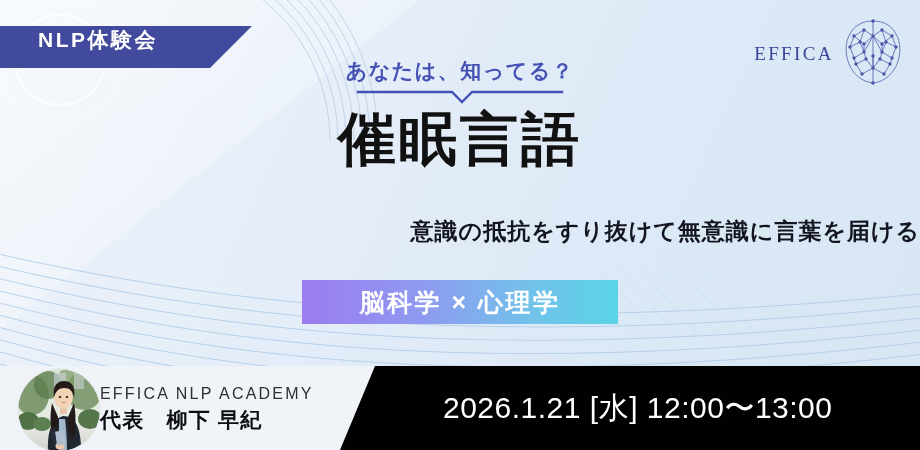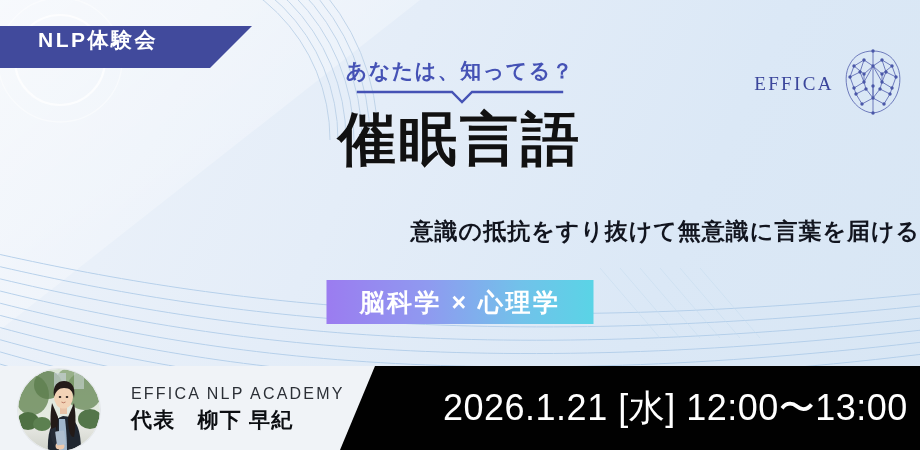--- a/index.html
+++ b/index.html
@@ -49,21 +49,20 @@
   }
 
   
   #logo {
     position: absolute;
     right: 16px;
     top: 16px;
     display: flex;
     align-items: center;
     gap: 8px;
-    margin-top: 30px;
   }
   #logo .logo-text {
     text-align: center;
     font-family: "Liberation Serif", "DejaVu Serif", serif;
     color: #3b469b;
     font-size: 19px;
     letter-spacing: 2.4px;
     line-height: 1.38;
   }
   #logo .logo-text > div { white-space: nowrap; }
@@ -117,21 +116,21 @@
     font-weight: 700;
     letter-spacing: 1px;
   }
 
   
   #badge {
     position: absolute;
     top: 280px;
     left: 50%;
     transform: translateX(-50%);
-    width: 267px;
+    width: 316px;
     height: 44px;
     background: linear-gradient(90deg, #9b7cf0 0%, #8f9af0 38%, #72c1ea 72%, #5ad4e6 100%);
     display: flex;
     align-items: center;
     justify-content: center;
   }
   #badge .badge-label {
     color: #ffffff;
     font-size: 25px;
     font-weight: 700;
@@ -154,35 +153,35 @@
     top: 0;
     width: 580px;
     height: 84px;
     background: #010101;
     clip-path: polygon(35px 0, 580px 0, 580px 84px, 0 84px);
     display: flex;
     align-items: center;
   }
   #date-panel .date-text {
     color: #ffffff;
-    font-size: 36px;
+    font-size: 30px;
     font-weight: 400;
     letter-spacing: 0.5px;
     padding-left: 103px;
     white-space: nowrap;
   }
 
   #presenter {
     position: absolute;
     left: 18px;
     top: 0;
     height: 84px;
     display: flex;
     align-items: center;
-    gap: 31px;
+    gap: 0;
   }
   #avatar {
     position: relative;
     width: 82px;
     height: 82px;
     border-radius: 50%;
     overflow: hidden;
     flex: none;
     margin-top: 4px;
     box-shadow: 0 0 0 1px rgba(0,0,0,.05);

